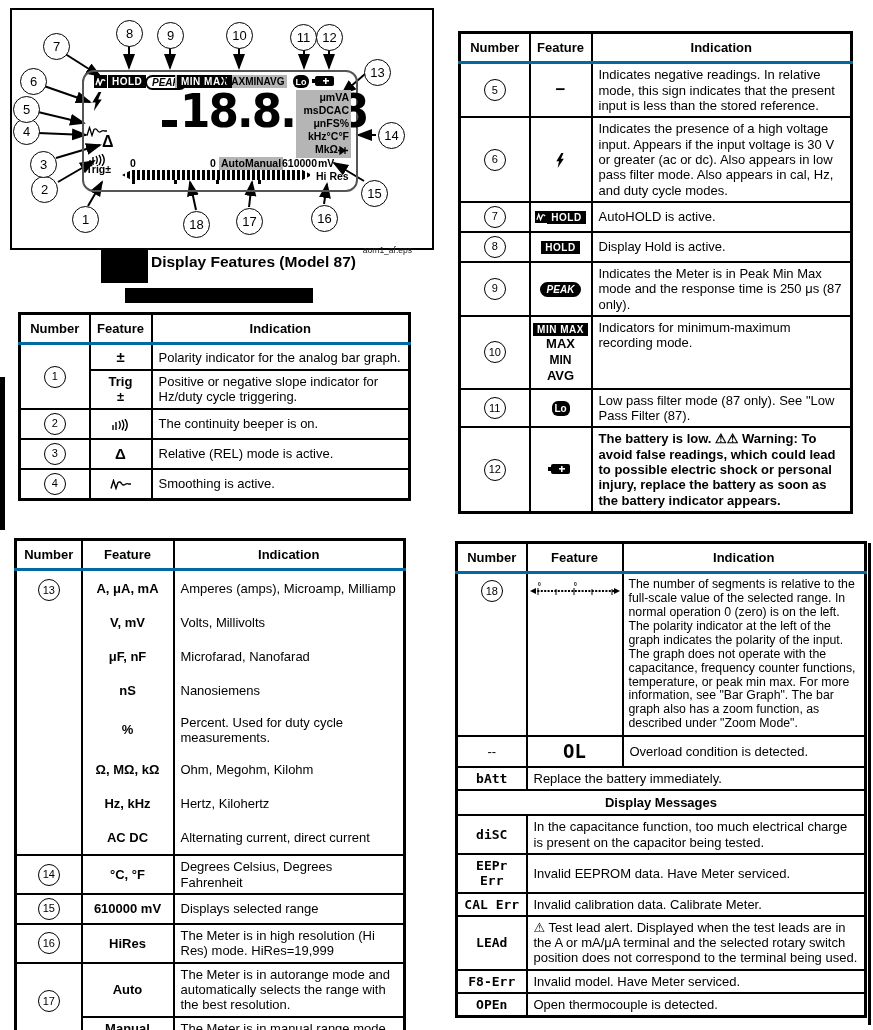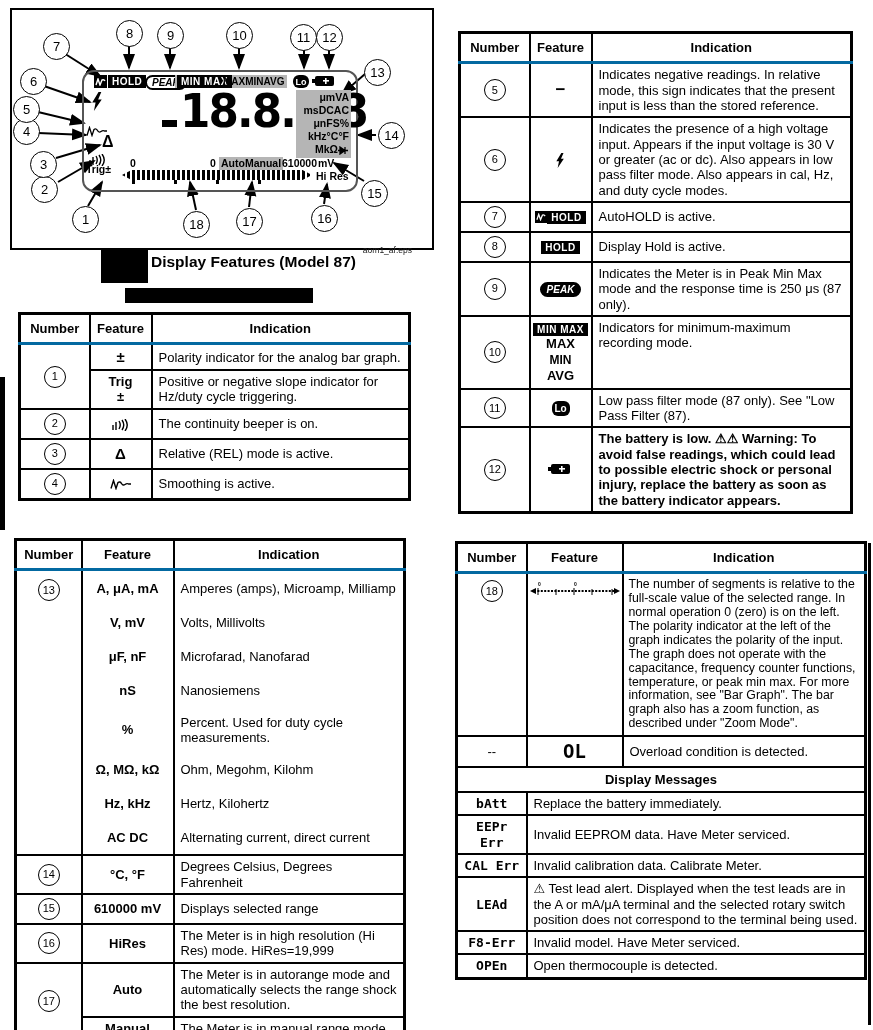--- a/index.html
+++ b/index.html
@@ -388,21 +388,21 @@
     <td class="ind">Displays selected range</td>
   </tr>
   <tr>
     <td class="num"><span class="circ">16</span></td>
     <td class="feat">HiRes</td>
     <td class="ind">The Meter is in high resolution (Hi Res) mode. HiRes=19,999</td>
   </tr>
   <tr>
     <td class="num" rowspan="2"><span class="circ">17</span></td>
     <td class="feat">Auto</td>
-    <td class="ind">The Meter is in autorange mode and automatically selects the range shock the best resolution.</td>
+    <td class="ind">The Meter is in autorange mode and automatically selects the range with the best resolution.</td>
   </tr>
   <tr>
     <td class="feat">Manual</td>
     <td class="ind">The Meter is in manual range mode.</td>
   </tr>
 </tbody>
   </table>
 
 <table class="tbl" style="left:455px;top:541px;width:412px;">
   <colgroup>
@@ -435,27 +435,31 @@
       </svg>
     </td>
     <td class="ind" style="font-size:12.3px;line-height:1.13;padding:4px 5px;vertical-align:top;">The number of segments is relative to the full-scale value of the selected range. In normal operation 0 (zero) is on the left. The polarity indicator at the left of the graph indicates the polarity of the input. The graph does not operate with the capacitance, frequency counter functions, temperature, or peak min max. For more information, see "Bar Graph". The bar graph also has a zoom function, as described under "Zoom Mode".</td>
   </tr>
   <tr>
     <td class="num">--</td>
     <td class="feat mono" style="font-size:19px;">OL</td>
     <td class="ind">Overload condition is detected.</td>
   </tr>
   <tr>
-    <td colspan="3" style="text-align:center;font-weight:bold;padding:4px;">Display Messages</td>
-  </tr>
-  <tr>
     <td class="msglab">bAtt</td>
     <td class="ind" colspan="2">Replace the battery immediately.</td>
   </tr>
   <tr>
+    <td colspan="3" style="text-align:center;font-weight:bold;padding:4px;">Display Messages</td>
+  </tr>
+  <tr>
+    <td class="msglab">diSC</td>
+    <td class="ind" colspan="2">In the capacitance function, too much electrical charge is present on the capacitor being tested.</td>
+  </tr>
+  <tr>
     <td class="msglab">EEPr Err</td>
     <td class="ind" colspan="2">Invalid EEPROM data. Have Meter serviced.</td>
   </tr>
   <tr>
     <td class="msglab">CAL Err</td>
     <td class="ind" colspan="2">Invalid calibration data. Calibrate Meter.</td>
   </tr>
   <tr>
     <td class="msglab">LEAd</td>
     <td class="ind" colspan="2">⚠ Test lead alert. Displayed when the test leads are in the A or mA/μA terminal and the selected rotary switch position does not correspond to the terminal being used.</td>

